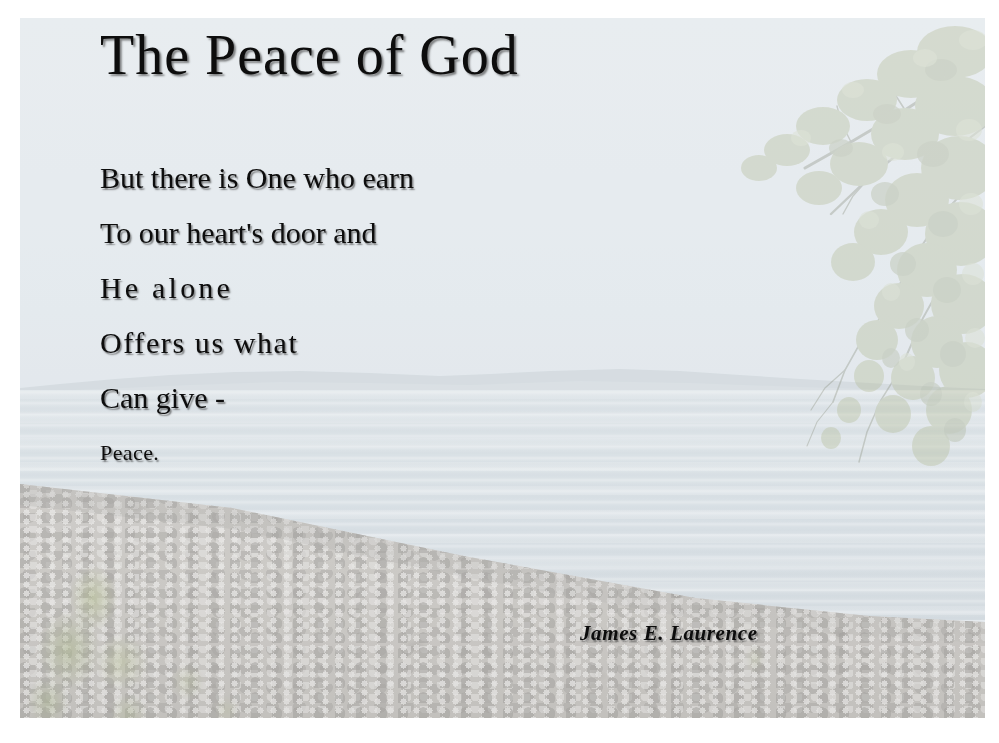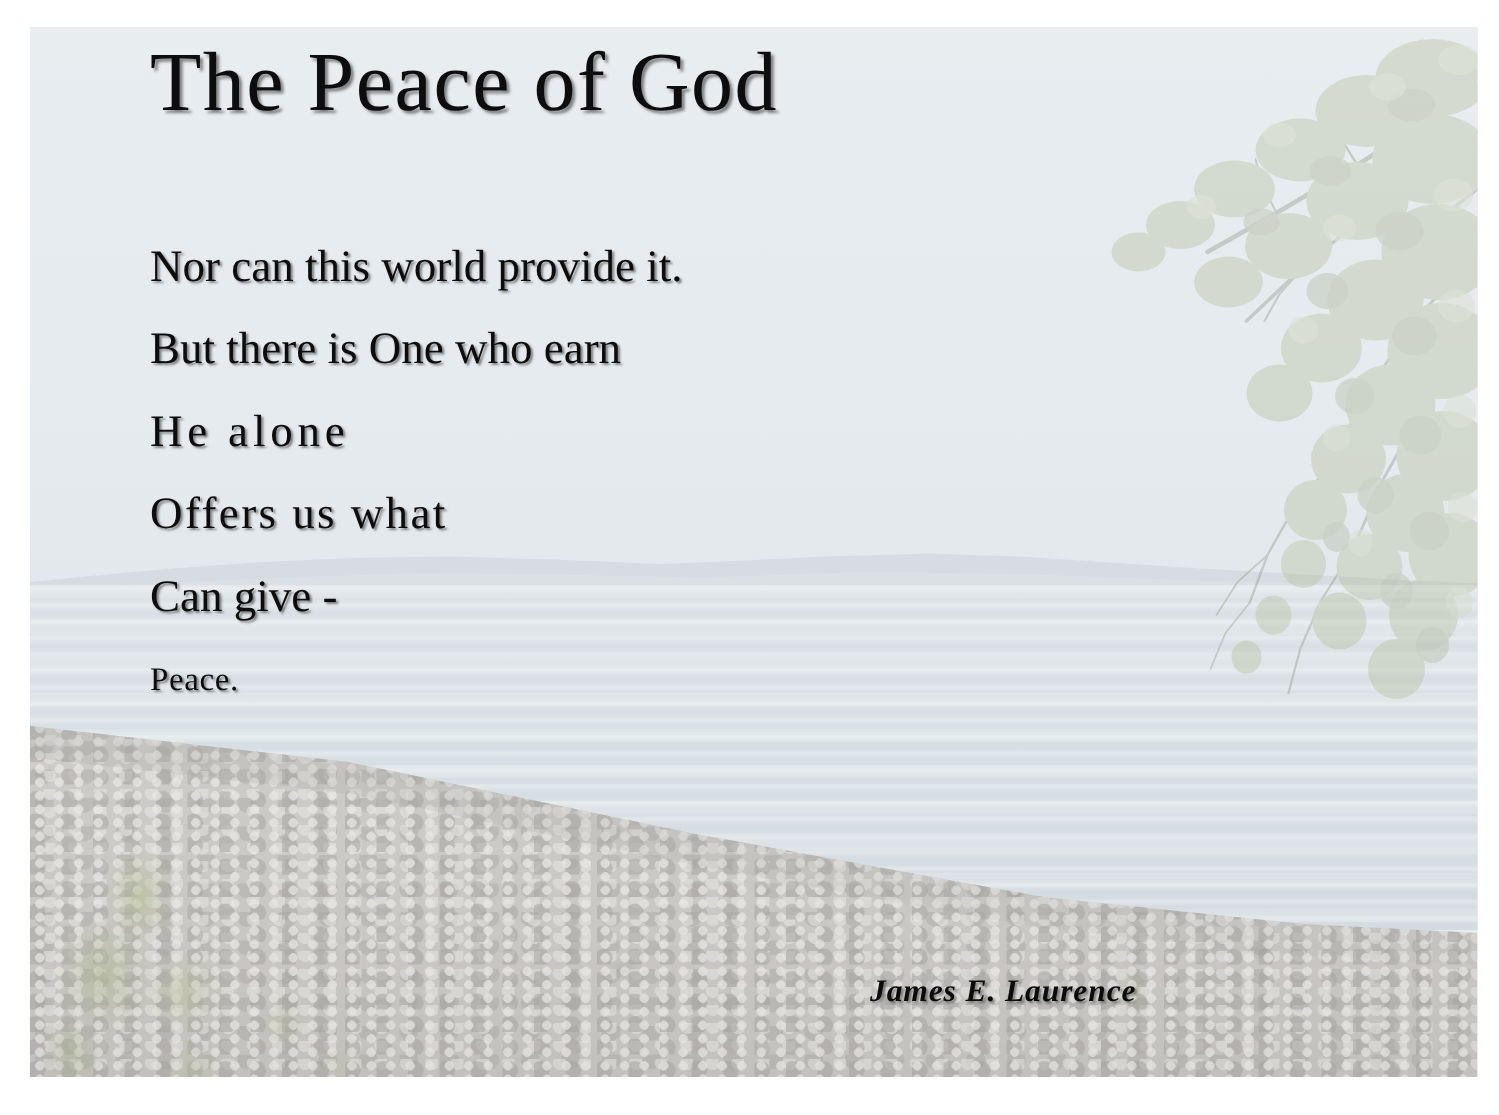--- a/index.html
+++ b/index.html
@@ -235,21 +235,21 @@
   .poem-line.spaced   { letter-spacing: 1.6px; }
   .poem-line.spaced2  { letter-spacing: 3.2px; }
   .poem-line.final {
     font-size: 22px;
     letter-spacing: .4px;
   }
 
   #attribution {
     position: absolute;
     left: 580px;
-    top: 648px;
+    top: 621px;
     font-size: 21px;
     font-weight: bold;
     font-style: italic;
     letter-spacing: .6px;
     color: #0c0c0c;
     text-shadow: 1.5px 1.5px 1.5px rgba(50,50,50,.5);
     white-space: nowrap;
   }
 </style>
 </head>
@@ -362,22 +362,22 @@
     </div>
 
     <div class="wash"></div>
   </div>
 
   <div class="text-layer">
 
     <div id="title">The Peace of God</div>
 
     <div id="poem">
-      <div class="poem-line">Nor can this world provide it.</div>
       <div class="poem-line">But there is One who earn</div>
+      <div class="poem-line">To our heart's door and</div>
       <div class="poem-line spaced2">He alone</div>
       <div class="poem-line spaced">Offers us what</div>
       <div class="poem-line">Can give -</div>
       <div class="poem-line final">Peace.</div>
     </div>
 
     <div id="attribution">James E. Laurence</div>
   </div>
 
 </div>

